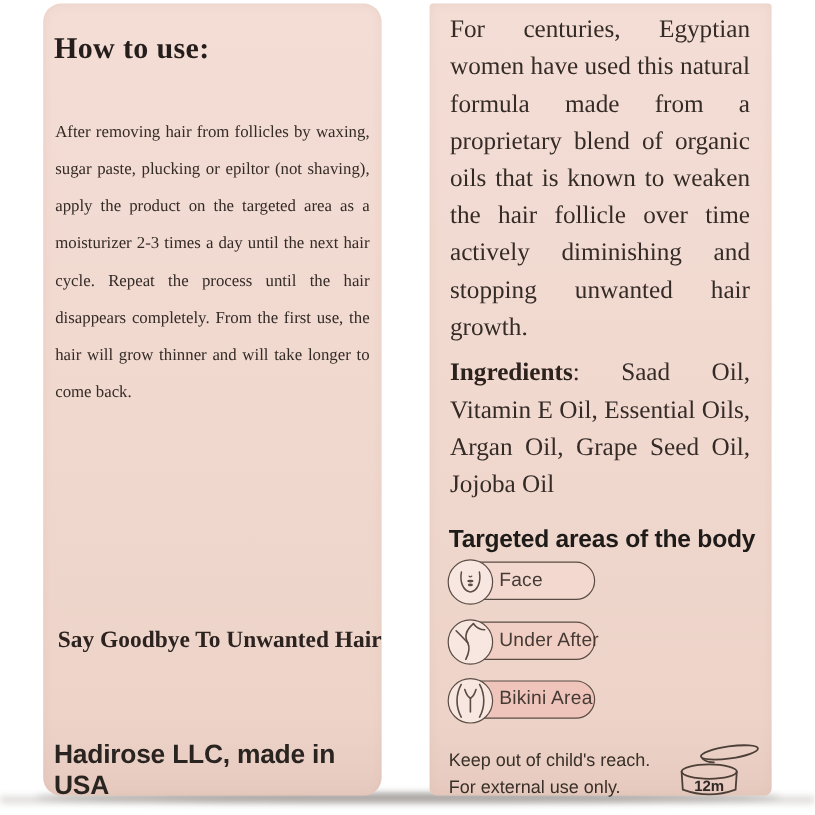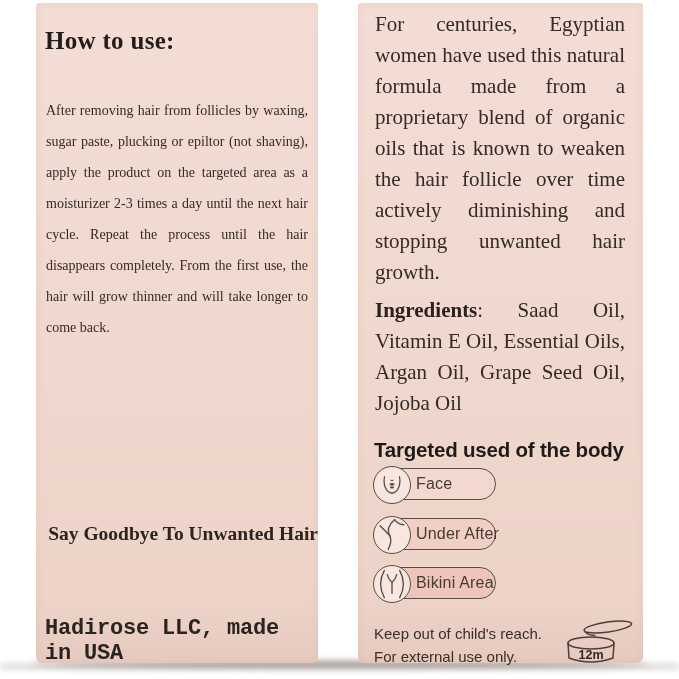--- a/index.html
+++ b/index.html
@@ -7,36 +7,36 @@
     width:679px;height:679px;position:relative;background:#ffffff;
     font-family:"Liberation Serif", serif;overflow:hidden;
   }
   
   .panel{
     position:absolute;top:3px;height:660px;
     background:linear-gradient(180deg,#f3ddd5 0%,#f0d8ce 55%,#edd3c8 90%,#e7cabf 100%);
     border-radius:3px 3px 6px 6px;
     box-shadow:inset 0 0 8px rgba(195,155,140,.18);
   }
-  .panel.left{left:36px;width:282px;}
+  .panel.left{left:36px;width:282px;border-radius:15px;}
   .panel.right{left:358px;width:285px;}
   
   .shadow-wide{position:absolute;left:0;top:664px;width:679px;height:5px;
     background:#b7b2ae;filter:blur(3px);opacity:.55;}
   .shadow-main{position:absolute;left:30px;top:661px;width:620px;height:7px;
     background:#8d8783;filter:blur(3px);border-radius:50%;opacity:.8;}
   
   .howto{position:absolute;left:9px;top:24px;font-size:25px;font-weight:bold;
     color:#241d1b;letter-spacing:.3px;}
   .lbody{position:absolute;left:10px;top:92px;width:262px;font-size:14px;
     line-height:31px;text-align:justify;color:#342a26;}
   .tagline{position:absolute;left:0;top:520px;width:100%;text-align:right;
     font-weight:bold;font-size:19.5px;color:#2c2320;}
   .lfooter{position:absolute;left:9px;top:613px;
-    font-family:Liberation Mono, monospace;font-weight:bold;font-size:22px;
+    font-family:Liberation Sans, sans-serif;font-weight:bold;font-size:22px;
     color:#2a2421;letter-spacing:-.2px;}
   
   .rintro{position:absolute;left:17px;top:6px;width:250px;font-size:21px;
     line-height:31px;text-align:justify;color:#342a26;}
   .ringredients{position:absolute;left:17px;top:292px;width:250px;font-size:21px;
     line-height:31px;text-align:justify;color:#342a26;}
   .ringredients b{font-weight:bold;color:#2b211d;}
   .rtargeted{position:absolute;left:16px;top:435px;
     font-family:"Liberation Sans", sans-serif;font-weight:bold;font-size:20.5px;
     color:#1e1b19;letter-spacing:-.2px;}
@@ -74,21 +74,21 @@
   <div class="lbody">After removing hair from follicles by waxing, sugar paste, plucking or epiltor (not shaving), apply the product on the targeted area as a moisturizer 2-3 times a day until the next hair cycle. Repeat the process until the hair disappears completely. From the first use, the hair will grow thinner and will take longer to come back.</div>
   <div class="tagline">Say Goodbye To Unwanted Hair</div>
   <div class="lfooter">Hadirose LLC, made in USA</div>
 </div>
 
 <div class="panel right">
   <div class="rintro">For centuries, Egyptian women have used this natural formula made from a proprietary blend of organic oils that is known to weaken the hair follicle over time actively diminishing and stopping unwanted hair growth.</div>
 
   <div class="ringredients"><b>Ingredients</b><span>: Saad Oil, Vitamin E Oil, Essential Oils, Argan Oil, Grape Seed Oil, Jojoba Oil</span></div>
 
-  <div class="rtargeted">Targeted used of the body</div>
+  <div class="rtargeted">Targeted areas of the body</div>
 
   <div class="area-row face">
     <div class="pill-body"></div>
     <div class="pill-circle">
       <svg width="30" height="30" viewBox="0 0 40 40" fill="none" stroke="#5a4c44" stroke-width="1.7" stroke-linecap="round">
         <path d="M 10 9 C 8 20, 12 30, 20 31 C 28 30, 32 20, 30 9"></path>
         <path d="M 18.5 13.5 Q 20 15 21.5 13.5" stroke-width="1.4"></path>
         <ellipse cx="20" cy="19" rx="3.4" ry="1.6" fill="#5a4c44" stroke="none"></ellipse>
         <ellipse cx="20" cy="23.2" rx="2.8" ry="1.5" fill="#5a4c44" stroke="none"></ellipse>
       </svg>

